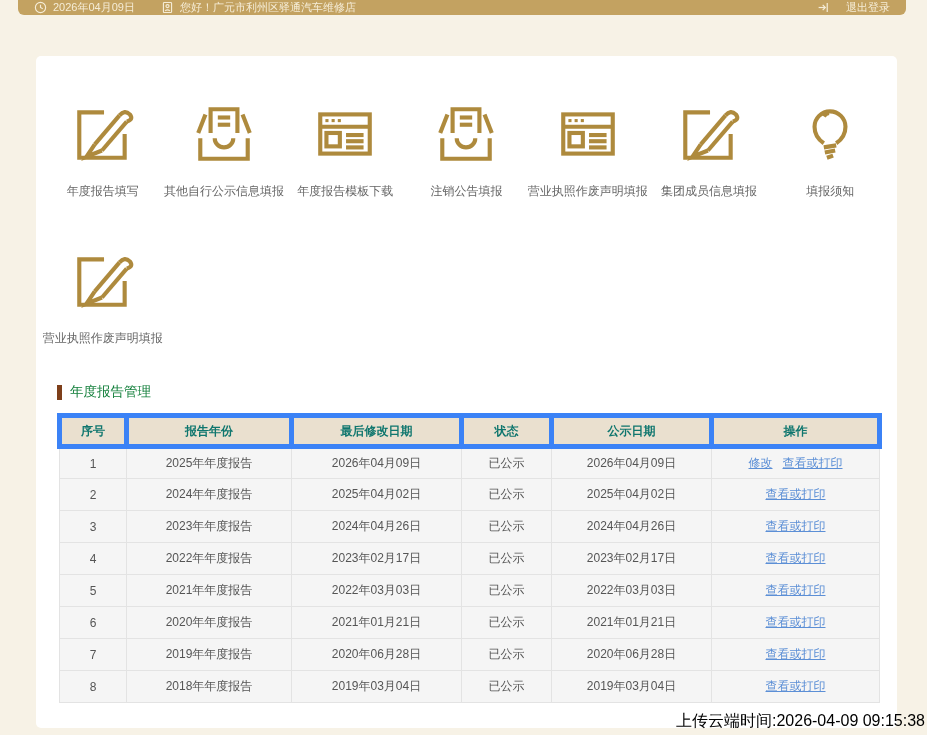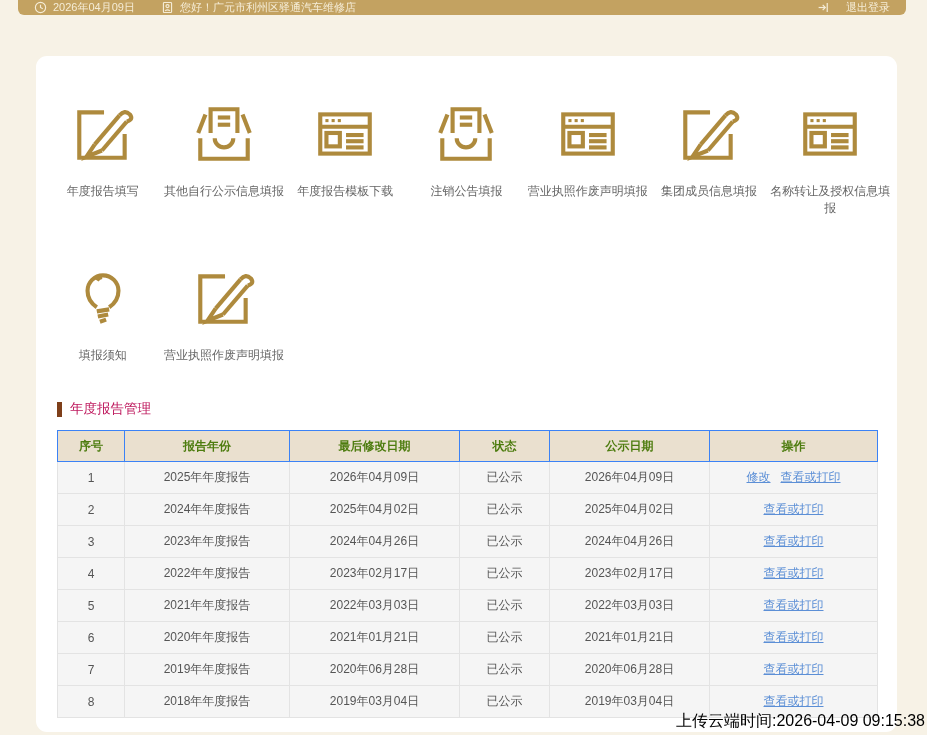--- a/index.html
+++ b/index.html
@@ -28,21 +28,21 @@
   .tb-group + .tb-group { margin-left:26px; }
   .tb-right { margin-left:auto; display:flex; align-items:center; gap:16px; cursor:pointer; }
   .tb-icon { display:inline-flex; width:13px; height:13px; }
   .tb-icon svg { width:13px; height:13px; }
 
   
   .card {
     width:861px;
     margin:41px 0 0 36px;
     background:#FFFFFF;
-    border-radius:11px;
+    border-radius:5px;
     min-height:672px;
     padding:45px 0 14px 0;
   }
 
   
   .shortcut-grid {
     display:grid;
     grid-template-columns:repeat(7, 1fr);
     row-gap:48px;
     padding:0 6px;
@@ -70,38 +70,38 @@
     display:flex;
     align-items:center;
   }
   .section-marker {
     width:5px; height:15px;
     background:#7E3F1A;
     margin-right:8px;
   }
   .section-title {
     font-size:13.5px;
-    color:#be185d;
+    color:#15803d;
   }
 
   
   table.report-table {
     margin:12px 20px 0 21px;
     width:820px;
     border-collapse:collapse;
     font-size:12px;
     color:#555555;
     table-layout:fixed;
   }
   .report-table th {
     background:#EAE0CF;
-    color:#4d7c0f;
+    color:#0f766e;
     font-weight:bold;
     height:31px;
-    border:1px solid #3b82f6;
+    border:5px solid #3b82f6;
     text-align:center;
   }
   .report-table td {
     background:#F5F5F5;
     border:1px solid #E3E3E3;
     height:32px;
     text-align:center;
   }
   .report-table a {
     color:#5C8FD6;
@@ -225,34 +225,20 @@
        <path d="M53 32 V55 H9 V11 H33"></path>
        <path d="M24 42 L48 14"></path>
        <path d="M31 48 L55 20"></path>
        <path d="M48 14 Q53 8 58 13 Q62 18 55 20"></path>
        <path d="M24 42 L16 54 L31 48"></path>
      </svg></span>
         <span class="slabel">集团成员信息填报</span>
       </div>
       <div class="shortcut">
         <span class="sicon"><svg viewBox="0 0 64 64" fill="none" stroke="#AE8A3D" stroke-width="4">
-       <rect x="8" y="13" width="48" height="38"></rect>
-       <path d="M8 25 H56"></path>
-       <rect x="13" y="17.5" width="3" height="3" fill="#AE8A3D" stroke="none"></rect>
-       <rect x="19" y="17.5" width="3" height="3" fill="#AE8A3D" stroke="none"></rect>
-       <rect x="25" y="17.5" width="3" height="3" fill="#AE8A3D" stroke="none"></rect>
-       <rect x="14" y="31" width="13" height="13"></rect>
-       <path d="M33 33 H50"></path>
-            <path d="M33 39 H50"></path>
-            <path d="M33 45 H50"></path>
-     </svg></span>
-        <span class="slabel">名称转让及授权信息填报</span>
-      </div>
-      <div class="shortcut">
-        <span class="sicon"><svg viewBox="0 0 64 64" fill="none" stroke="#AE8A3D" stroke-width="4">
        <path d="M26 41 Q17 35 17 25 A15 15 0 1 1 47 25 Q47 35 38 41"></path>
        <path d="M26 45 L38 43"></path>
        <path d="M27 50 L37 48"></path>
        <path d="M29 55 L35 53"></path>
        <path d="M26 15 Q28 12 31 11.5"></path>
      </svg></span>
         <span class="slabel">填报须知</span>
       </div>
       <div class="shortcut">
         <span class="sicon"><svg viewBox="0 0 64 64" fill="none" stroke="#AE8A3D" stroke-width="4">

